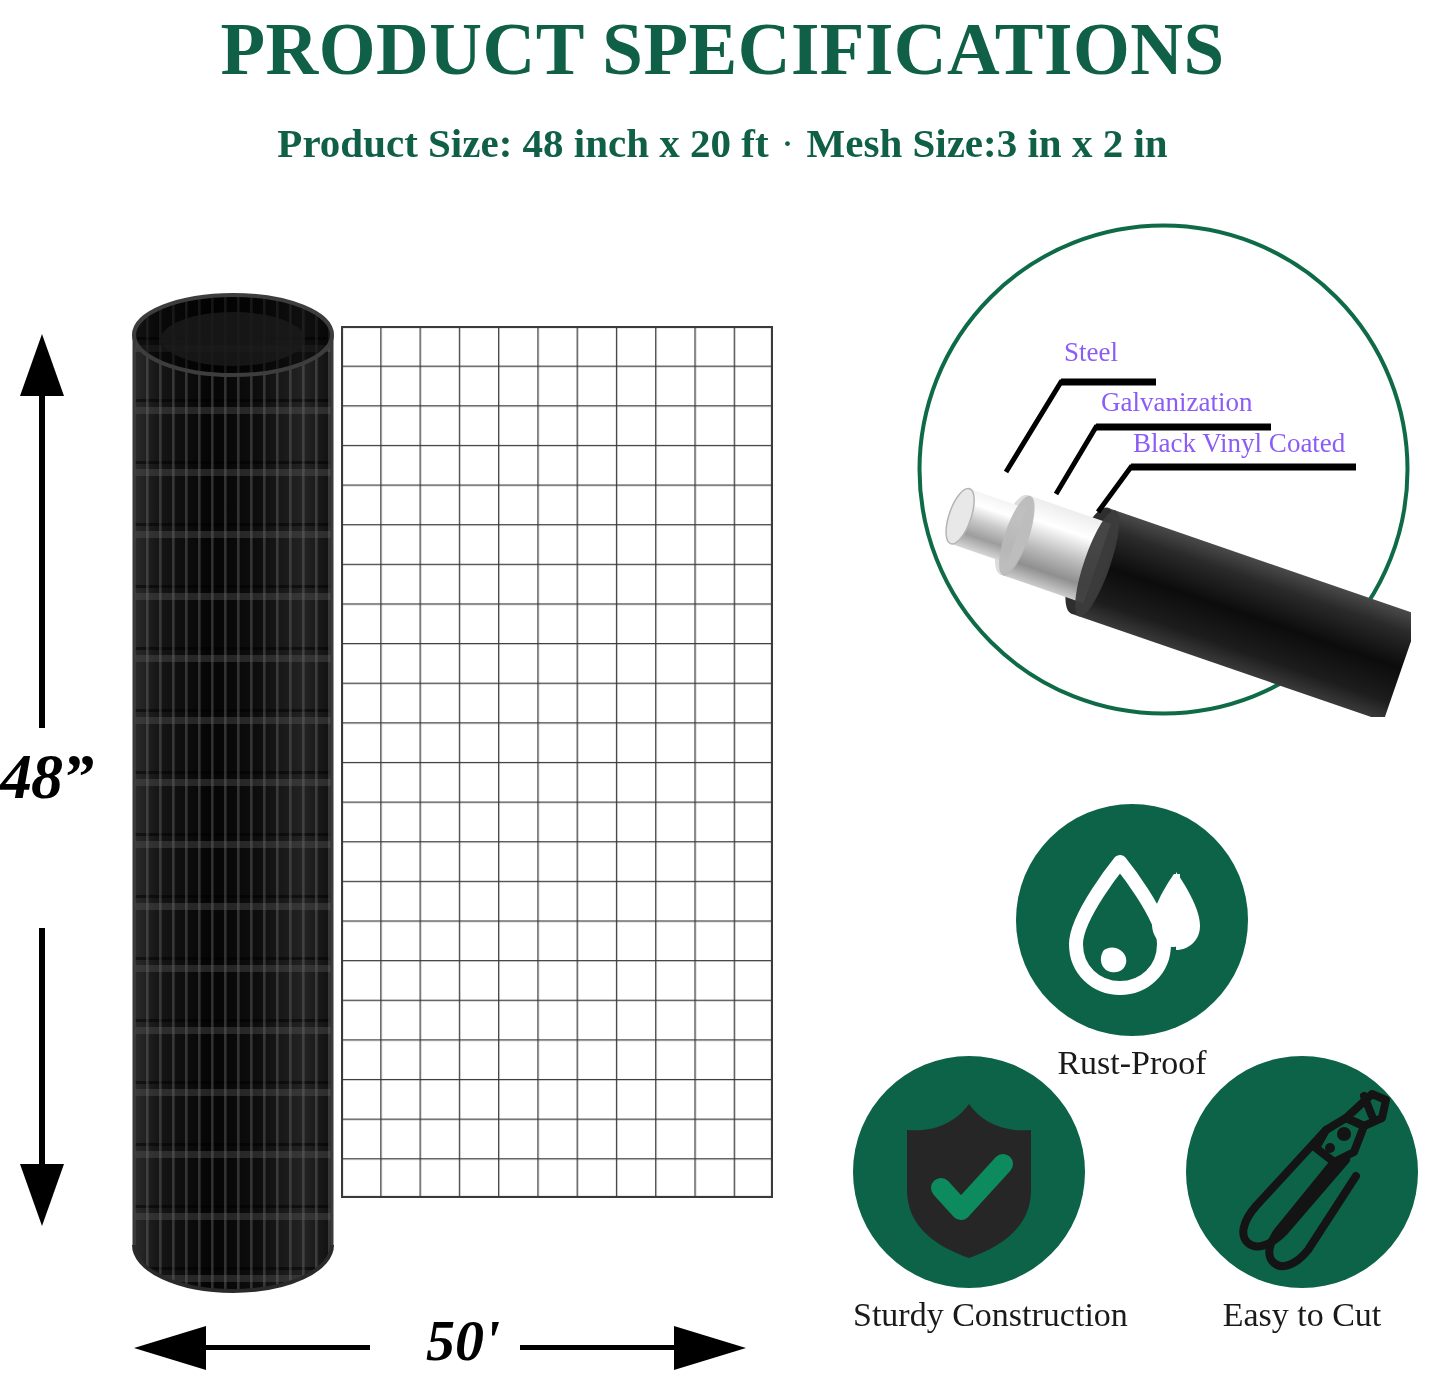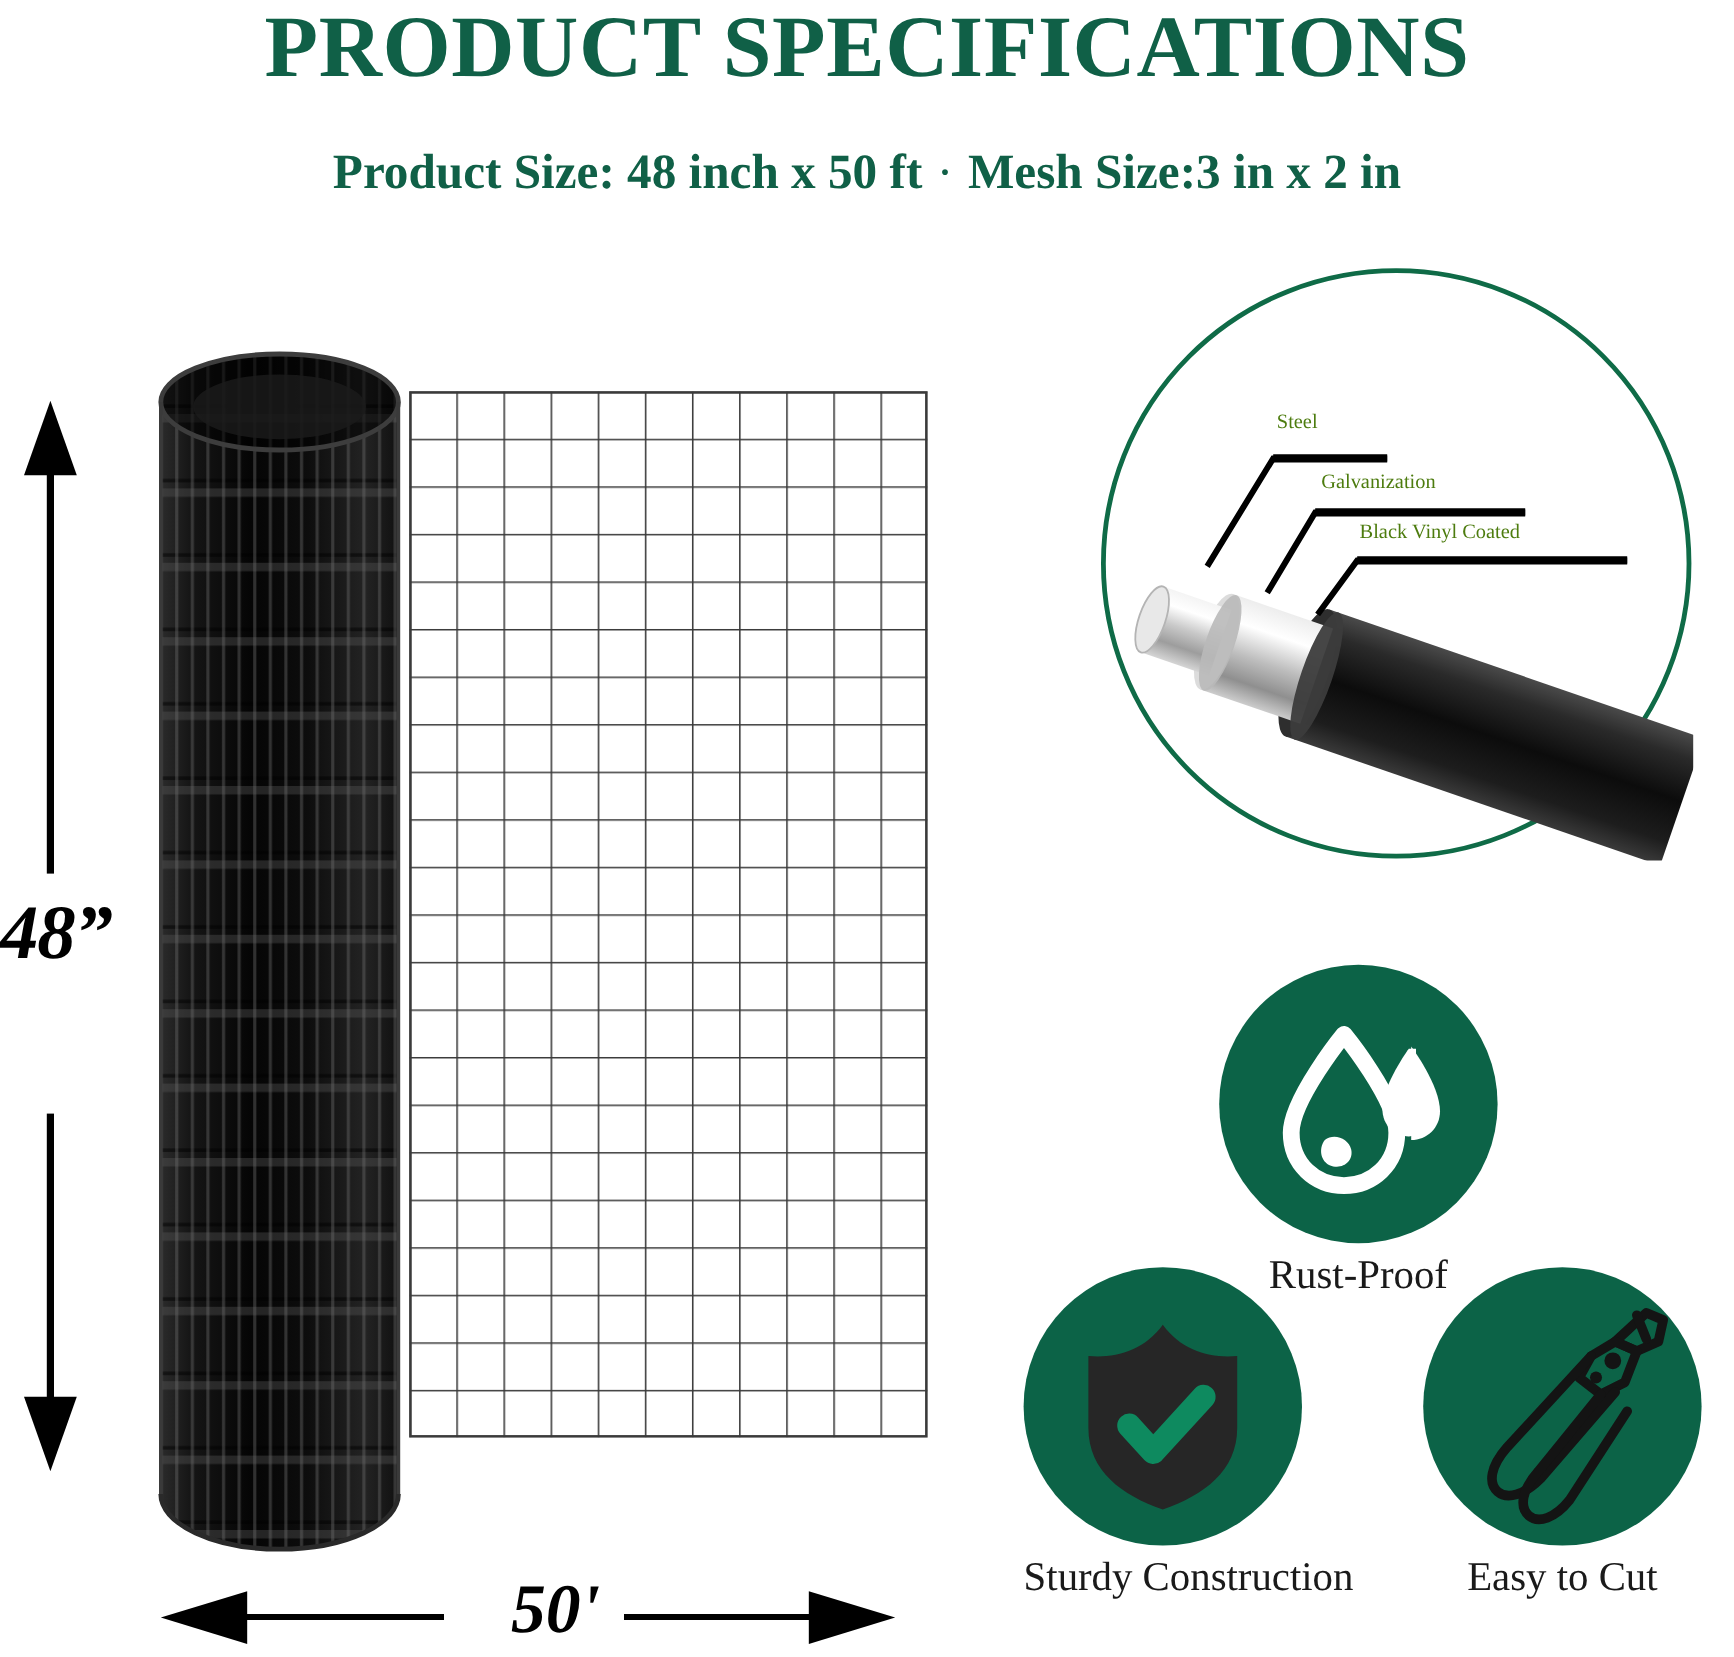--- a/index.html
+++ b/index.html
@@ -15,21 +15,21 @@
     width: 1445px;
     height: 1381px;
     background: #ffffff;
     overflow: hidden;
   }
 
   
   #title {
     position: absolute;
     left: 0;
-    top: 0;
+    top: 11px;
     width: 1445px;
     text-align: center;
     font-size: 73px;
     line-height: 78px;
     font-weight: 700;
     letter-spacing: 0.5px;
     color: #106047;
     white-space: nowrap;
   }
   #subtitle {
@@ -97,23 +97,23 @@
   
   #wire-circle {
     position: absolute;
     left: 916px;
     top: 222px;
     width: 495px;
     height: 495px;
   }
   .callout-label {
     position: absolute;
-    font-size: 17px;
+    font-size: 27px;
     line-height: 32px;
-    color: #4d7c0f;
+    color: #8b5cf6;
     white-space: nowrap;
   }
   #label-steel { left: 1064px; top: 336px; }
   #label-galv  { left: 1101px; top: 386px; }
   #label-vinyl { left: 1133px; top: 427px; }
 
   
   .feature {
     position: absolute;
     text-align: center;
@@ -142,21 +142,21 @@
   .badge svg { position: absolute; left: 0; top: 0; }
 </style>
 </head>
 <body>
 
 <div id="page">
 
   <div id="title">PRODUCT SPECIFICATIONS</div>
 
   <div id="subtitle">
-    <span>Product Size: 48 inch x 50 ft</span><span class="sep">·</span><span>Mesh Size:3 in x 2 in</span>
+    <span>Product Size: 48 inch x 20 ft</span><span class="sep">·</span><span>Mesh Size:3 in x 2 in</span>
   </div>
 
   <svg id="vdim" style="position:absolute;left:18px;top:330px;width:84px;height:900px;" viewBox="0 0 84 900">
 
     <polygon points="24,4 46,66 2,66" fill="#000"></polygon>
     <rect x="21" y="60" width="6" height="338" fill="#000"></rect>
 
     <rect x="21" y="598" width="6" height="240" fill="#000"></rect>
     <polygon points="24,896 46,834 2,834" fill="#000"></polygon>
   </svg>

